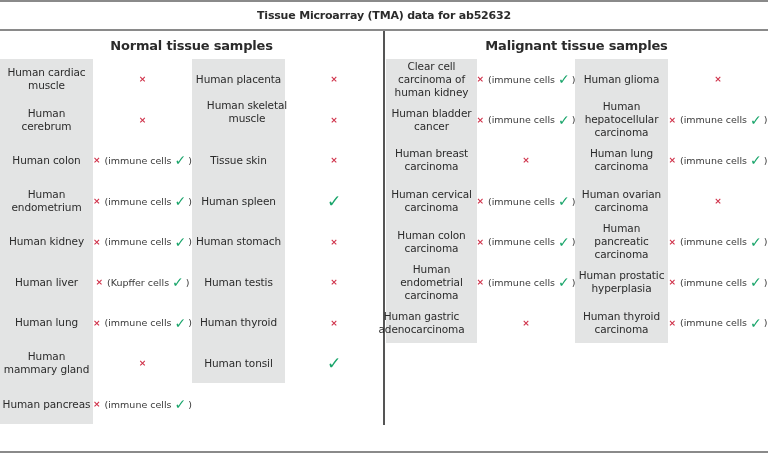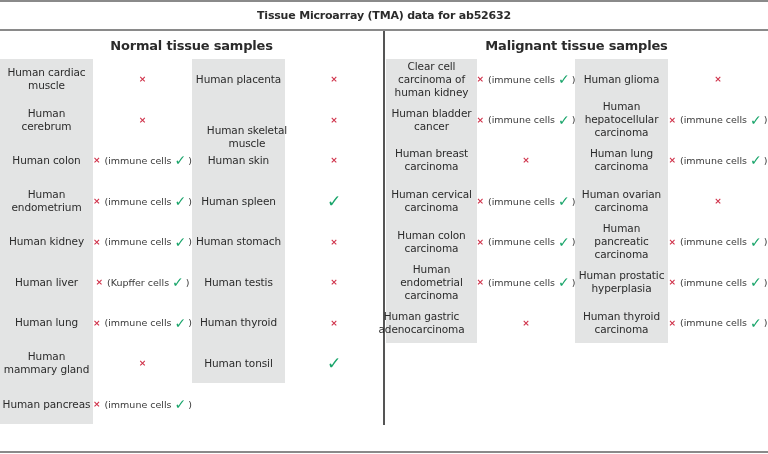--- a/index.html
+++ b/index.html
@@ -88,25 +88,25 @@
     <div class="cell-res" style="left: 93px; top: 383.8px; width: 99px; height: 40.6px;">
       <span class="x">×</span>
       <span>(immune cells</span>
       <span class="chk">✓</span>
       <span>)</span>
     </div>
     <div class="cell-name" style="left: 192px; top: 59px; width: 93px; height: 40.6px; padding: 0px 2px;">Human placenta</div>
     <div class="cell-res" style="left: 285px; top: 59px; width: 98px; height: 40.6px;">
       <span class="x solo">×</span>
     </div>
-    <div class="cell-name" style="left: 192px; top: 117px; width: 110px; height: 40.6px; padding: 0px 2px;">Human skeletal muscle</div>
+    <div class="cell-name" style="left: 192px; top: 92px; width: 110px; height: 40.6px; padding: 0px 2px;">Human skeletal muscle</div>
     <div class="cell-res" style="left: 285px; top: 99.6px; width: 98px; height: 40.6px;">
       <span class="x solo">×</span>
     </div>
-    <div class="cell-name" style="left: 192px; top: 140.2px; width: 93px; height: 40.6px; padding: 0px 2px;">Human skin</div>
+    <div class="cell-name" style="left: 192px; top: 140.2px; width: 93px; height: 40.6px; padding: 0px 2px;">Tissue skin</div>
     <div class="cell-res" style="left: 285px; top: 140.2px; width: 98px; height: 40.6px;">
       <span class="x solo">×</span>
     </div>
     <div class="cell-name" style="left: 192px; top: 180.8px; width: 93px; height: 40.6px; padding: 0px 2px;">Human spleen</div>
     <div class="cell-res" style="left: 285px; top: 180.8px; width: 98px; height: 40.6px;">
       <span class="chk big">✓</span>
     </div>
     <div class="cell-name" style="left: 192px; top: 221.4px; width: 93px; height: 40.6px; padding: 0px 2px;">Human stomach</div>
     <div class="cell-res" style="left: 285px; top: 221.4px; width: 98px; height: 40.6px;">
       <span class="x solo">×</span>

